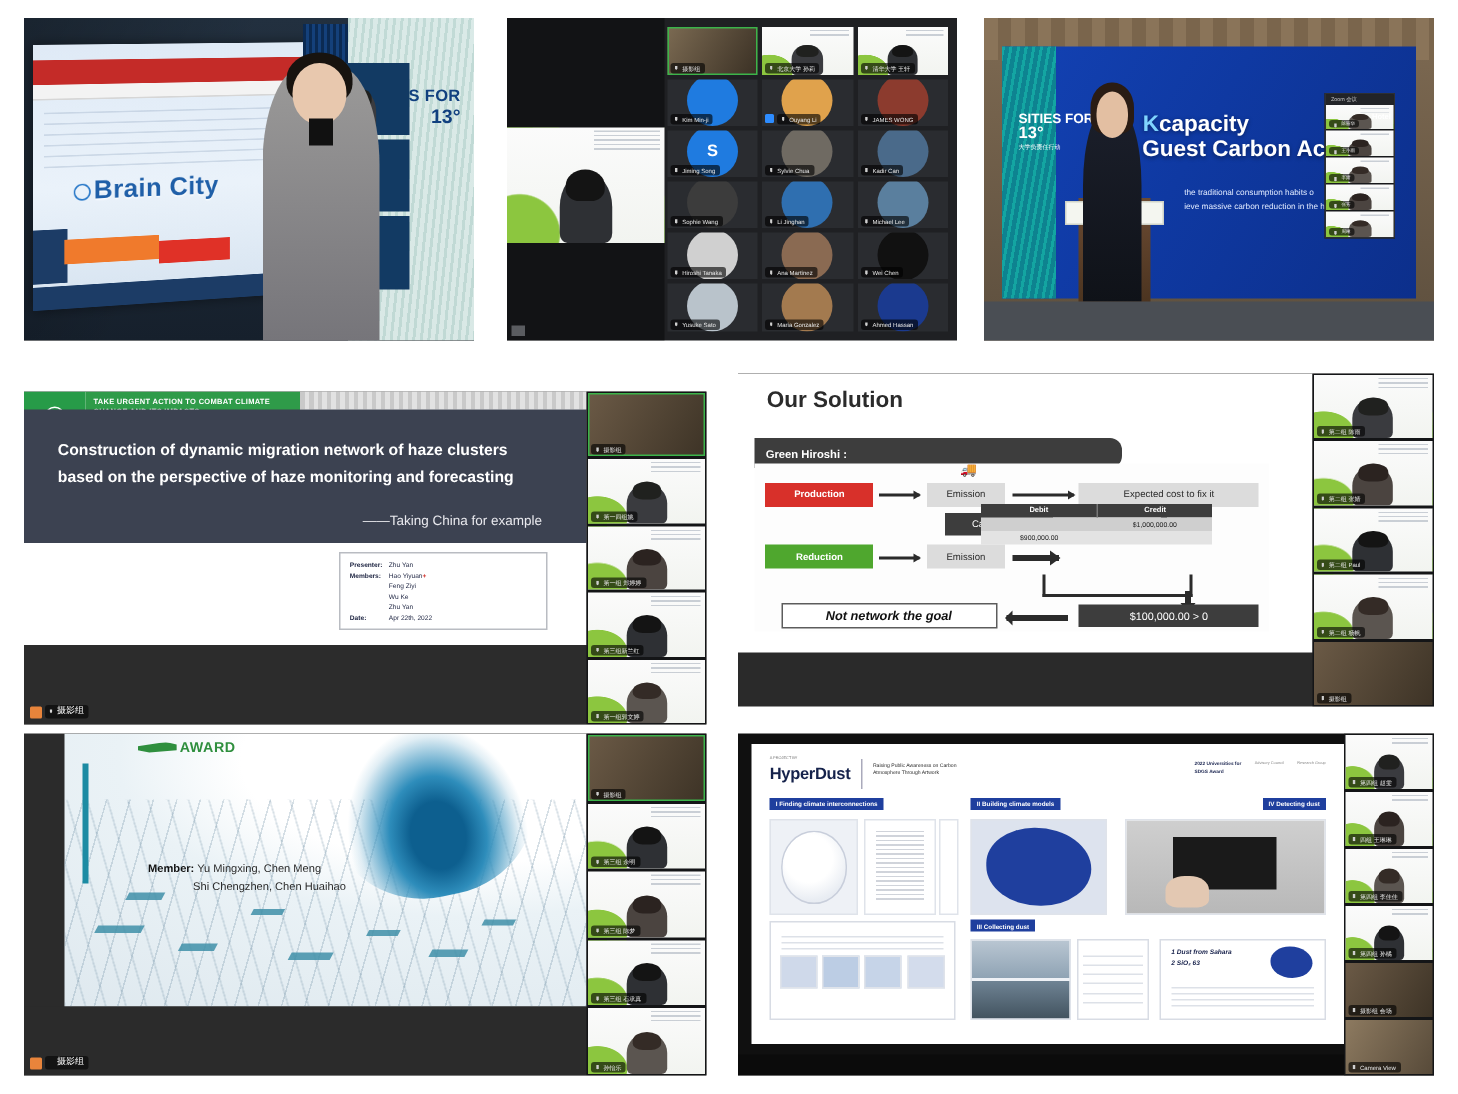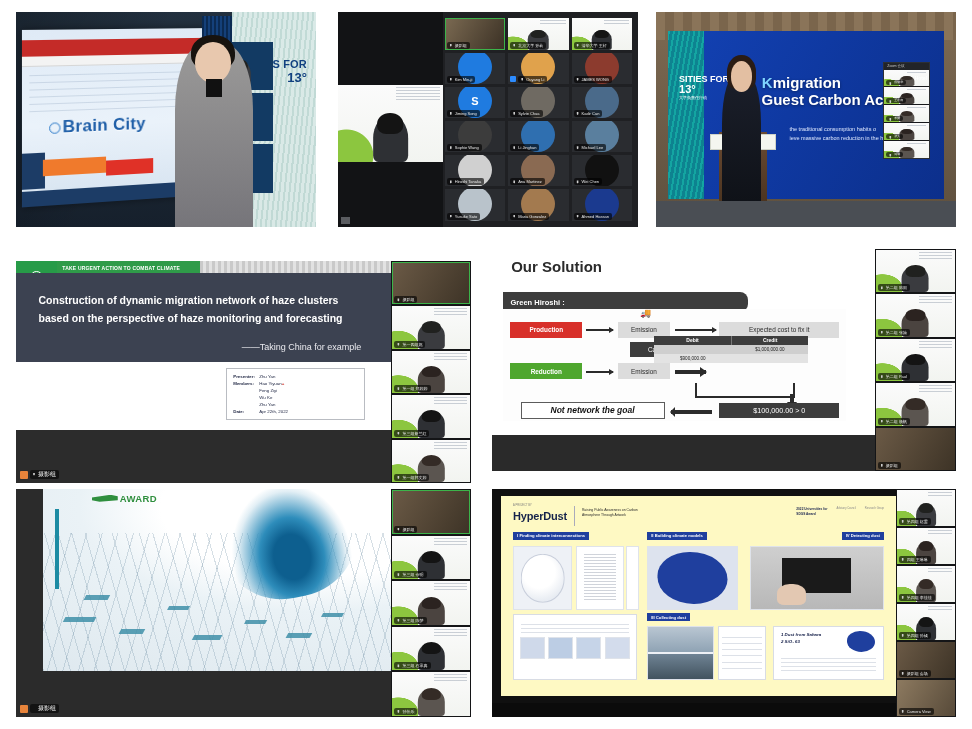--- a/index.html
+++ b/index.html
@@ -220,21 +220,21 @@
   #p6 .ptitle { position:absolute; left:8%; right:40%; top:12%; color:#1f7f97;
      font-size:9px; font-weight:700; line-height:1.58; }
   #p6 .member { position:absolute; left:16%; top:46%; font-size:7.4px; color:#2a2a2a; line-height:1.6; }
   #p6 .member b { color:#111; }
   #p6 .member .ind { padding-left:30px; display:block; }
   #p6 .chip { position:absolute; background:#3f8fa8; opacity:.85; transform:skewX(-28deg); }
   #p6 .bottombar { position:absolute; left:0; right:17.5%; bottom:0; height:20%; background:#2b2b2b; }
 
   
   #p7 { background:#101010; }
-  #p7 .poster { position:absolute; left:2%; top:3%; right:13%; bottom:9%; background:#fef9c3; }
+  #p7 .poster { position:absolute; left:2%; top:3%; right:13%; bottom:9%; background:#ffffff; }
   #p7 .ph { position:absolute; left:3%; right:3%; top:4%; height:11%; display:flex; align-items:flex-start; }
   #p7 .hd-logo { font-size:11px; font-weight:700; color:#15224b; letter-spacing:-.2px; }
   #p7 .hd-tiny { font-size:2.6px; color:#7b7b7b; display:block; margin-bottom:-1px; }
   #p7 .hd-rule { width:1px; align-self:stretch; background:#aab; margin:2px 7px 0; }
   #p7 .hd-sub { font-size:3.4px; color:#2b2b2b; line-height:1.5; margin-top:4px; }
   #p7 .hd-right { margin-left:auto; display:flex; gap:9px; align-items:flex-start; margin-top:3px; }
   #p7 .hd-right .blk { font-size:3.2px; color:#1b2550; font-weight:700; line-height:1.5; }
   #p7 .hd-right .faint { font-size:2.6px; color:#8a8a8a; font-weight:400; }
   #p7 .seclbl { position:absolute; background:#1f3f9e; color:#fff; font-size:4.2px;
      font-weight:700; padding:1.5px 4px; white-space:nowrap; }
@@ -392,21 +392,21 @@
     <div class="ceiling"></div>
 
     <div class="led">
       <div class="led-lteal"></div>
       <div class="ubrand">
         <div class="u1">SITIES FOR</div>
         <div class="u2">13°</div>
         <div class="u3">大学负责任行动</div>
       </div>
       <div class="led-title">
-        <div class="t1"><b>K</b><span>migration</span></div>
+        <div class="t1"><b>K</b><span>capacity</span></div>
         <div class="t2">tel Guest Carbon Acc</div>
       </div>
       <div class="led-sub">
         <div>the traditional consumption habits o</div>
         <div>ieve massive carbon reduction in the hos</div>
       </div>
 
       <div class="zoomwin" id="p3-zoom">
         <div class="zw-bar">Zoom 会议</div>
       <div class="tile vbg" style="flex: 1 1 0%;">
@@ -594,20 +594,25 @@
       <div class="chip" style="left:43%;top:80%;width:8%;height:3%;"></div>
       <div class="chip" style="left:58%;top:72%;width:6%;height:2.4%;"></div>
       <div class="chip" style="left:70%;top:79%;width:7%;height:2.6%;"></div>
       <div class="chip" style="left:80%;top:68%;width:6%;height:2.3%;"></div>
 
       <div class="award">
         <div class="swoosh"></div>
         <div class="aw">AWARD</div>
       </div>
       <div class="accent"></div>
+      <div class="member">
+        <div><b>Member:</b>
+          <span>Yu Mingxing,  Chen Meng</span></div>
+        <div class="ind">Shi Chengzhen,  Chen Huaihao</div>
+      </div>
     </div>
     <div class="bottombar">
       <div class="selfname" style="position:absolute;left:4px;bottom:4px;display:flex;align-items:center;gap:2px;">
         <div class="pin" style="width:8px;height:8px;background:#e8843b;border-radius:1px;"></div>
         <div class="lbl" style="background:rgba(0,0,0,.55);color:#fff;font-size:6px;line-height:9px;padding:0 3px 0 8px;border-radius:2px;position:relative;">摄影组</div>
       </div>
     </div>
     <div class="zoom-filmstrip" id="p6-strip" style="width:17.5%;">
         <div class="tile speaking" style="background: linear-gradient(120deg, rgb(107, 90, 70), rgb(61, 51, 38));">
           <div class="nm">摄影组</div>

